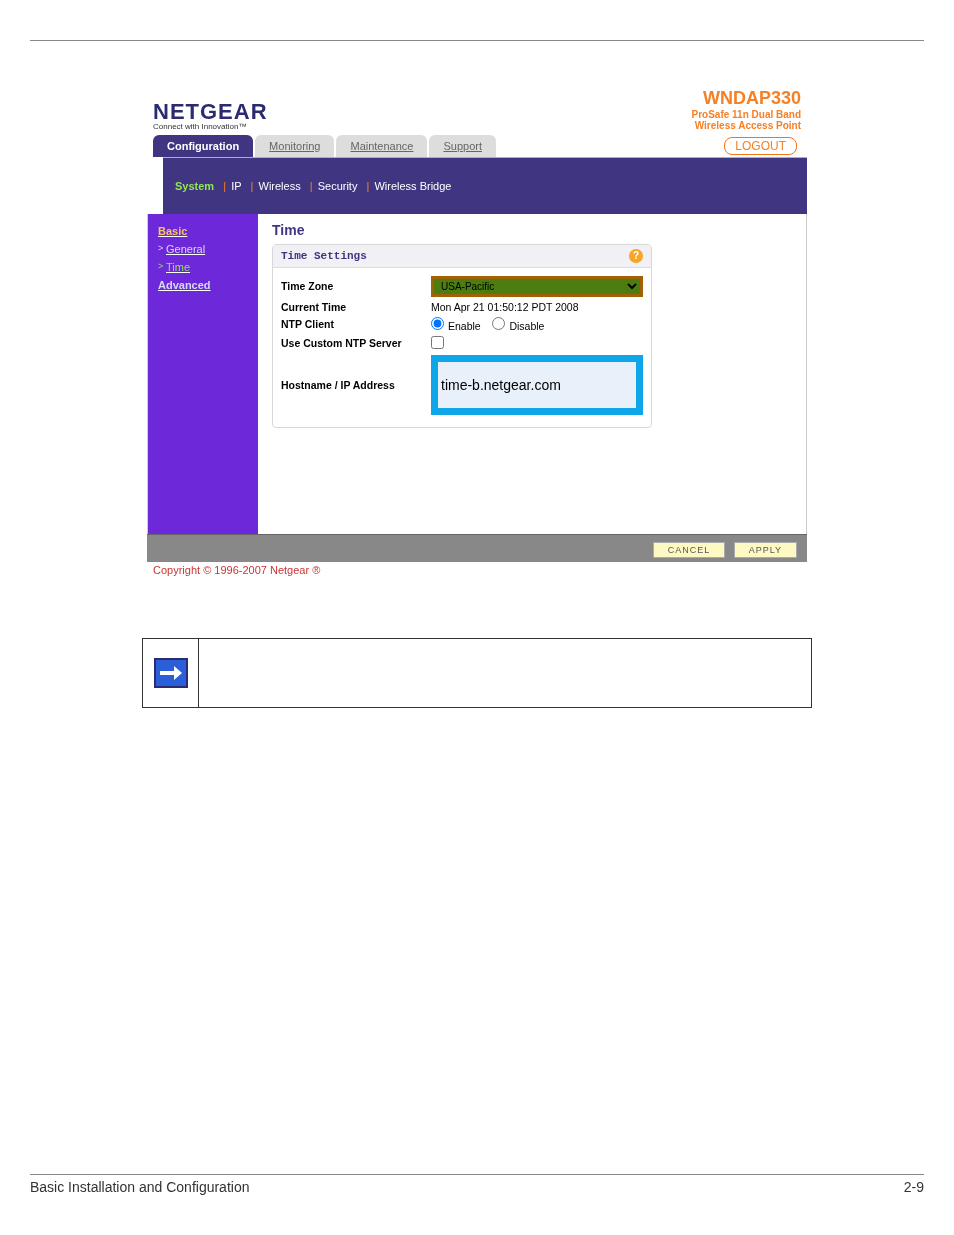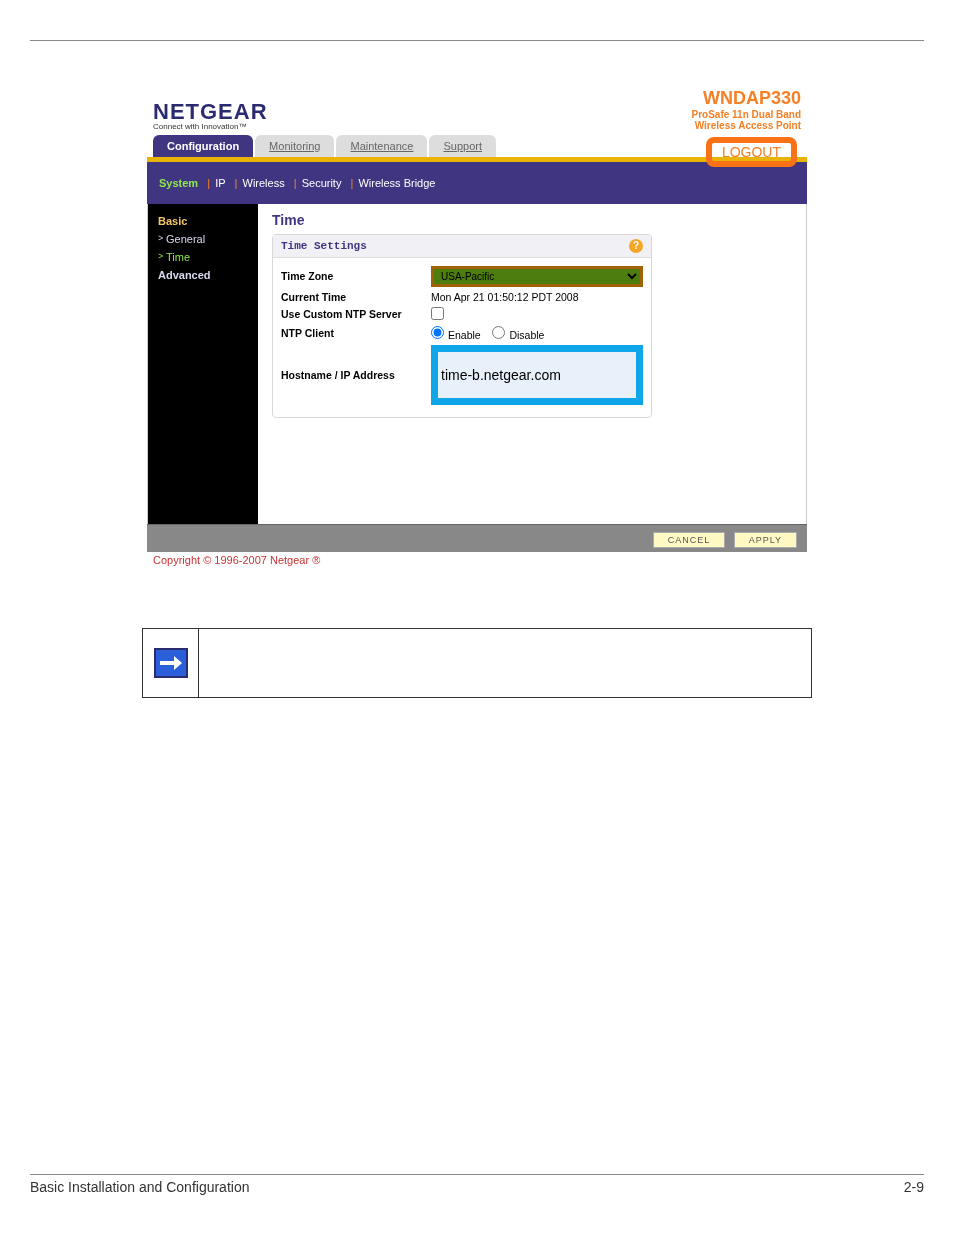--- a/index.html
+++ b/index.html
@@ -11,27 +11,27 @@
   .logo-block { line-height: 1; }
   .logo-main { font-family: Arial, sans-serif; font-size: 22px; font-weight: 900; color: #2b2b6f; letter-spacing: 1px; }
   .logo-tag { font-size: 8px; color: #333; }
   .product-block { text-align: right; line-height: 1.1; }
   .prod-name { color: #f58025; font-size: 18px; font-weight: bold; }
   .prod-sub { color: #f58025; font-size: 10px; font-weight: bold; }
   .tab-row { position: relative; display: flex; align-items: flex-end; padding: 0 0 0 6px; }
   .tab { font-size: 11px; padding: 5px 14px; border-top-left-radius: 6px; border-top-right-radius: 6px; margin-right: 2px; cursor: pointer; }
   .tab.active { background: #403580; color: #fff; font-weight: bold; }
   .tab.inactive { background: #ddd; color: #666; text-decoration: underline; }
-  .logout { position: absolute; right: 10px; top: 2px; font-size: 14px; color: #f58025; border: 6px solid #f97316; border-radius: 8px; padding: 1px 10px; cursor: pointer; }
-  .subnav { background: #403580; color: #fff; font-size: 11px; padding: 15px 12px; border-top: 5px solid #eab308; }
+  .logout { position: absolute; right: 10px; top: 2px; font-size: 12px; color: #f58025; border: 1px solid #f97316; border-radius: 8px; padding: 1px 10px; cursor: pointer; }
+  .subnav { background: #403580; color: #fff; font-size: 11px; padding: 22px 12px; border-top: 1px solid #eab308; margin-left: 16px; }
   .subnav span { margin-right: 4px; cursor: pointer; }
   .subnav .sep { color: #f58025; margin: 0 2px; }
   .subnav .hl { color: #8fe84d; font-weight: bold; }
   .content-wrap { display: flex; min-height: 320px; background: #fafafa; border-left: 1px solid #ccc; border-right: 1px solid #ccc; }
-  .sidebar { width: 110px; background: #000000; color: #fff; font-size: 11px; padding: 8px 0; }
+  .sidebar { width: 110px; background: #6d28d9; color: #fff; font-size: 11px; padding: 8px 0; text-decoration: underline; }
   .sidebar .item { padding: 3px 10px; cursor: pointer; }
   .sidebar .section-hd { color: #f5c56a; font-weight: bold; }
   .sidebar .sub { color: #d8d8f0; padding-left: 18px; position: relative; }
   .sidebar .sub::before { content: ">"; position: absolute; left: 10px; color: #d8d8f0; font-size: 9px; }
   .sidebar .sub.current { color: #8fe84d; }
   .sidebar .sub.current::before { color: #8fe84d; }
   .main { flex: 1; padding: 8px 14px; background: #fff; }
   .main-title { color: #403580; font-size: 14px; font-weight: bold; margin-bottom: 6px; }
   .panel { border: 1px solid #d8d8d8; border-radius: 4px; padding: 0; width: 380px; }
   .panel-head { display: flex; justify-content: space-between; align-items: center; background: #f0f0f5; padding: 4px 8px; border-bottom: 1px solid #ddd; }
@@ -117,30 +117,30 @@
                 <select class="sel">
                   <option>USA-Pacific</option>
                 </select>
               </div>
             </div>
             <div class="row">
               <div class="lbl">Current Time</div>
               <div class="val">Mon Apr 21 01:50:12 PDT 2008</div>
             </div>
             <div class="row">
-              <div class="lbl">Use Custom NTP Server</div>
-              <div class="val"><input type="checkbox" class="chk" style=""></div>
-            </div>
-            <div class="row">
               <div class="lbl">NTP Client</div>
               <div class="val">
                 <label><input type="radio" class="radio" name="ntp" checked="" style=""><span>Enable</span></label>
                 &nbsp;&nbsp;
                 <label><input type="radio" class="radio" name="ntp" style=""><span>Disable</span></label>
               </div>
+            </div>
+            <div class="row">
+              <div class="lbl">Use Custom NTP Server</div>
+              <div class="val"><input type="checkbox" class="chk" style=""></div>
             </div>
             <div class="row">
               <div class="lbl">Hostname / IP Address</div>
               <div class="val"><input type="text" class="txt" value="time-b.netgear.com" style=""></div>
             </div>
           </div>
         </div>
       </div>
     </div>
 

